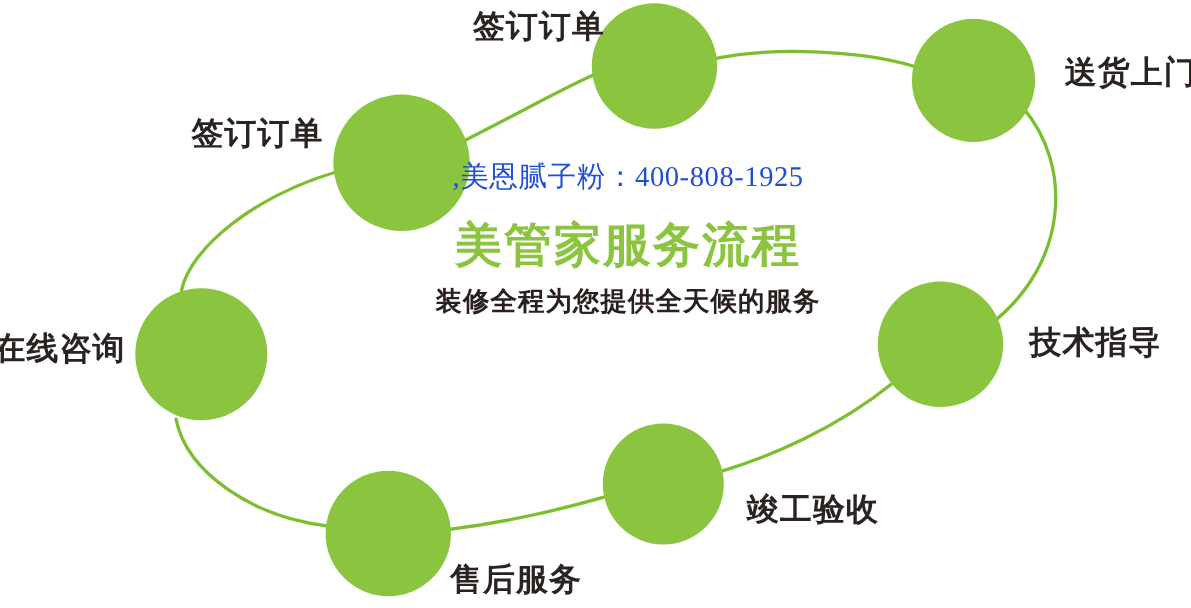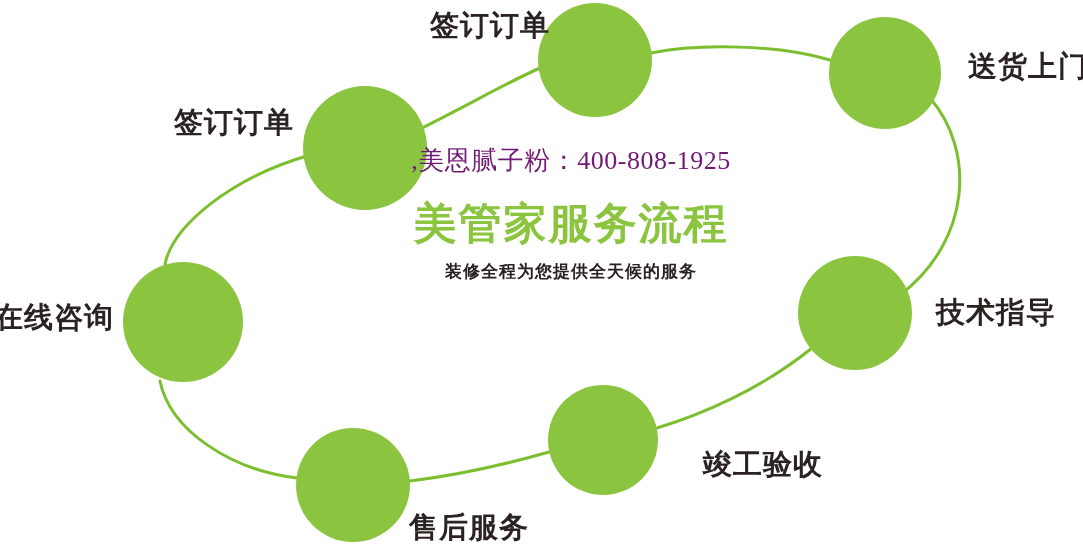--- a/index.html
+++ b/index.html
@@ -34,21 +34,21 @@
     font-size: 29px;
     letter-spacing: 1px;
     line-height: 1;
   }
   
   .lbl-consult  { left: -6px;  top: 303px; }
   .lbl-design   { left: 174px; top: 108px; }
   .lbl-order    { left: 430px; top: 11px;  }
   .lbl-delivery { left: 968px; top: 52px;  }
   .lbl-tech     { left: 936px; top: 298px; text-align: right; }
-  .lbl-accept   { left: 679px; top: 450px; margin-left: 24px; }
+  .lbl-accept   { left: 679px; top: 450px; }
   .lbl-after    { left: 409px; top: 513px; }
 
   #center-block {
     position: absolute;
     left: 361px;
     top: 146px;
     width: 420px;
     text-align: center;
   }
   .phone-line {
@@ -66,21 +66,21 @@
     font-size: 43px;
     color: #8bc53f;
     letter-spacing: 2px;
     line-height: 1;
     margin: 0 0 18px 0;
     white-space: nowrap;
   }
   .sub-title {
     font-family: "Liberation Sans", "DejaVu Sans", sans-serif;
     font-weight: bold;
-    font-size: 17px;
+    font-size: 24px;
     color: #2b2020;
     letter-spacing: 1px;
     line-height: 1;
     margin: 0;
     white-space: nowrap;
   }
 </style>
 </head>
 <body>
 
@@ -111,18 +111,18 @@
 
   <div class="node-label lbl-consult" style="color: rgb(43, 34, 34);">在线咨询</div>
   <div class="node-label lbl-design" style="color: rgb(43, 34, 34);">签订订单</div>
   <div class="node-label lbl-order" style="color: rgb(43, 34, 34);">签订订单</div>
   <div class="node-label lbl-delivery" style="color: rgb(43, 34, 34);">送货上门</div>
   <div class="node-label lbl-tech" style="color: rgb(43, 34, 34);">技术指导</div>
   <div class="node-label lbl-accept" style="color: rgb(43, 34, 34);">竣工验收</div>
   <div class="node-label lbl-after" style="color: rgb(43, 34, 34); text-align: right;">售后服务</div>
 
   <div id="center-block">
-    <p class="phone-line" style="color: #701a75;">,美恩腻子粉：400-808-1925</p>
+    <p class="phone-line" style="color: #1d4ed8;">,美恩腻子粉：400-808-1925</p>
     <p class="main-title" style="color: rgb(139, 197, 63); font-family: Liberation Serif, serif;">美管家服务流程</p>
     <p class="sub-title" style="color: rgb(43, 32, 32);">装修全程为您提供全天候的服务</p>
   </div>
 
 </div>
 
 </body></html>

